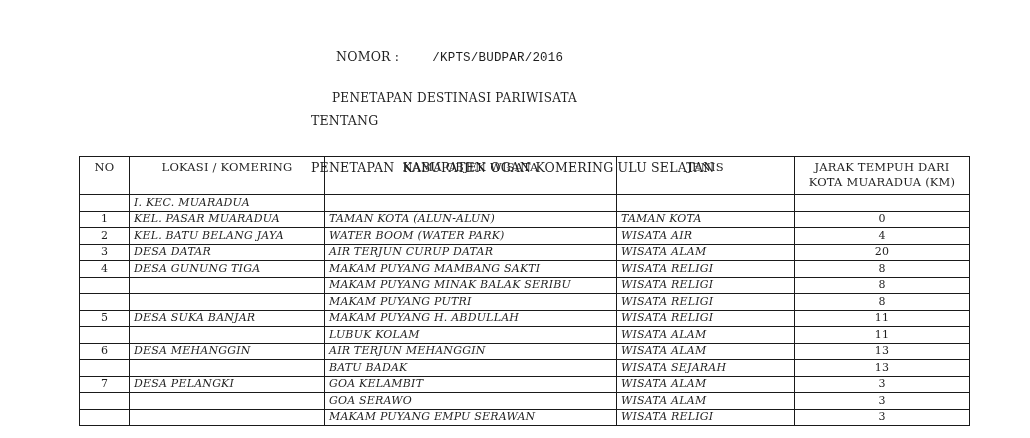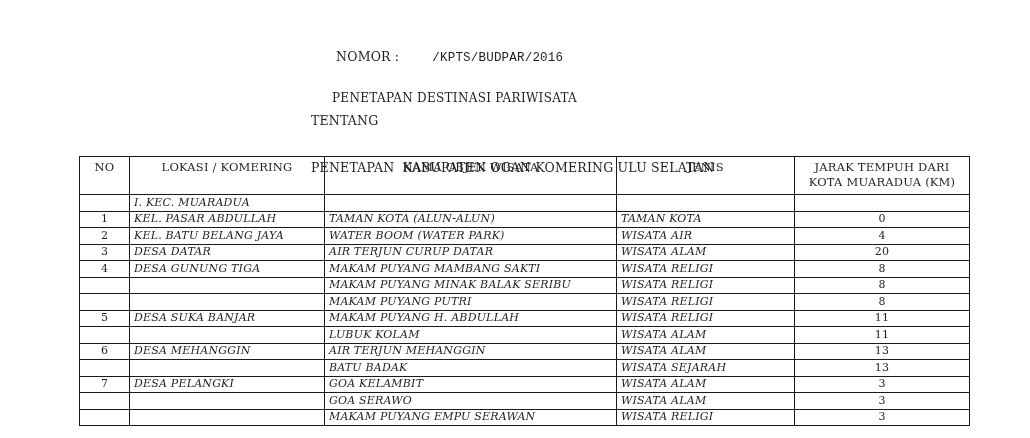--- a/index.html
+++ b/index.html
@@ -109,21 +109,21 @@
     <tbody>
         <tr>
           <td class="center"></td>
           <td class="left">I. KEC. MUARADUA</td>
           <td class="left"></td>
           <td class="left"></td>
           <td class="center"></td>
         </tr>
         <tr>
           <td class="center">1</td>
-          <td class="left">KEL. PASAR ABDULLAH</td>
+          <td class="left">KEL. PASAR MUARADUA</td>
           <td class="left">TAMAN KOTA (ALUN-ALUN)</td>
           <td class="left">TAMAN KOTA</td>
           <td class="center">0</td>
         </tr>
         <tr>
           <td class="center">2</td>
           <td class="left">KEL. BATU BELANG JAYA</td>
           <td class="left">WATER BOOM (WATER PARK)</td>
           <td class="left">WISATA AIR</td>
           <td class="center">4</td>

